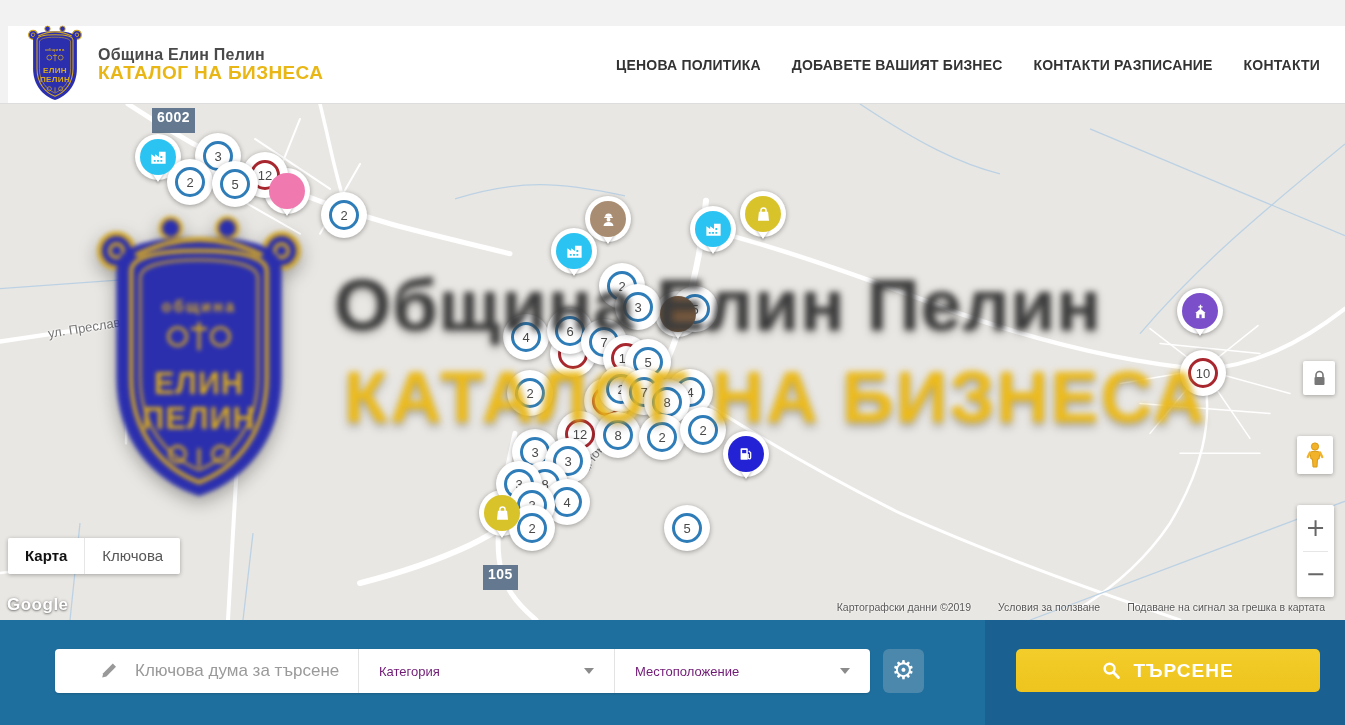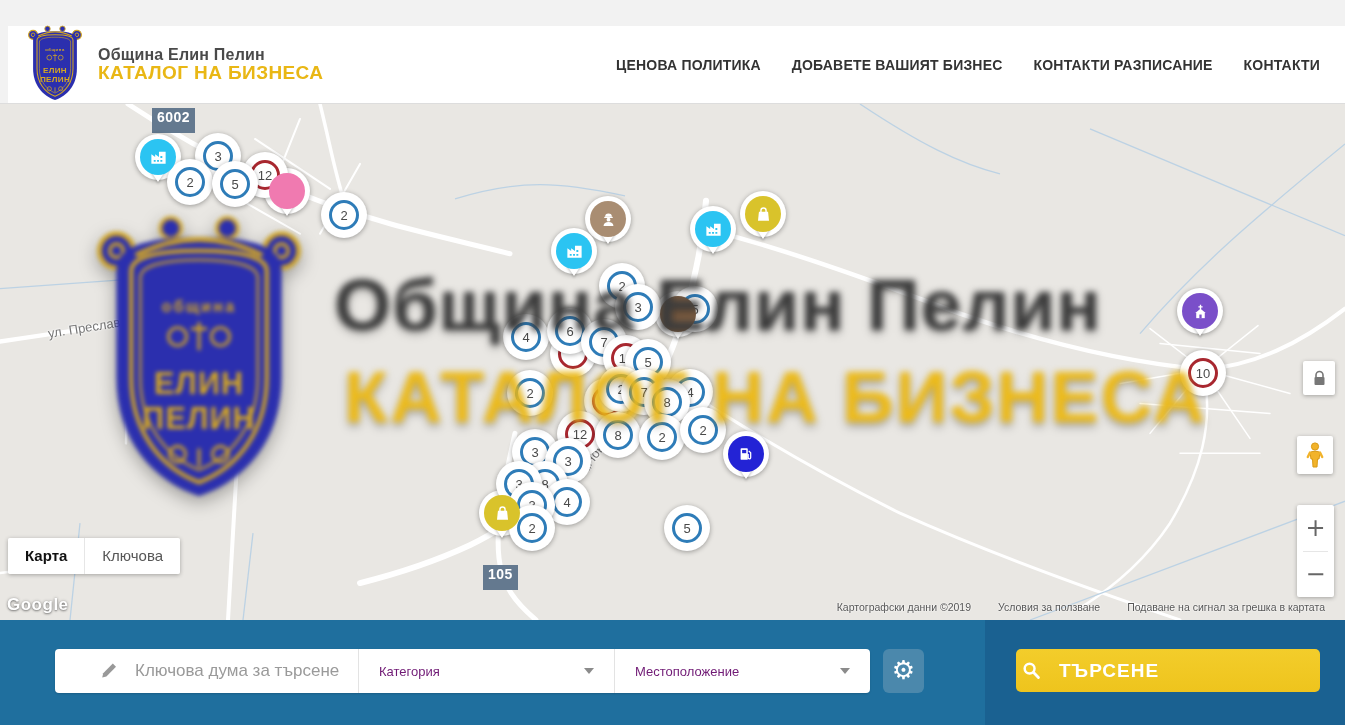--- a/index.html
+++ b/index.html
@@ -88,21 +88,21 @@
   .kw input::placeholder{color:#9a9a9a}
   .vdiv{width:1px;background:#e3e3e3}
   .dd{flex:1;display:flex;align-items:center;justify-content:space-between;padding:0 20px;cursor:pointer}
   .dd .dd-label{font-size:13px;color:#701a75}
   .caret{width:0;height:0;border-left:5px solid transparent;border-right:5px solid transparent;border-top:6px solid #8b8b8b}
   .gear-btn{position:absolute;left:883px;top:29px;width:41px;height:44px;background:var(--gear_btn);border-radius:6px;
     display:flex;align-items:center;justify-content:center;cursor:pointer}
   .gear-glyph{font-family:"DejaVu Sans",sans-serif;font-size:26px;color:#fff;line-height:1;margin-top:-2px}
   .search-btn{position:absolute;left:1016px;top:29px;width:304px;height:43px;border:0;border-radius:5px;cursor:pointer;
     background:linear-gradient(180deg,var(--button_yellow_light),var(--button_yellow));
-    display:flex;align-items:center;gap:18px;color:#fff;font-weight:bold;font-size:19px;
+    display:flex;align-items:center;justify-content:center;gap:12px;color:#fff;font-weight:bold;font-size:19px;
     letter-spacing:1px;font-family:"Liberation Sans",sans-serif}
 
   .crest-small{font-family:"Liberation Sans",sans-serif;font-weight:bold;font-size:14px;fill:var(--crest_gold);
     text-anchor:middle;letter-spacing:2px}
   .crest-big{font-family:"Liberation Sans",sans-serif;font-weight:bold;font-size:27px;fill:var(--crest_gold);
     text-anchor:middle;letter-spacing:1px}
 </style>
 </head>
 <body>
 

